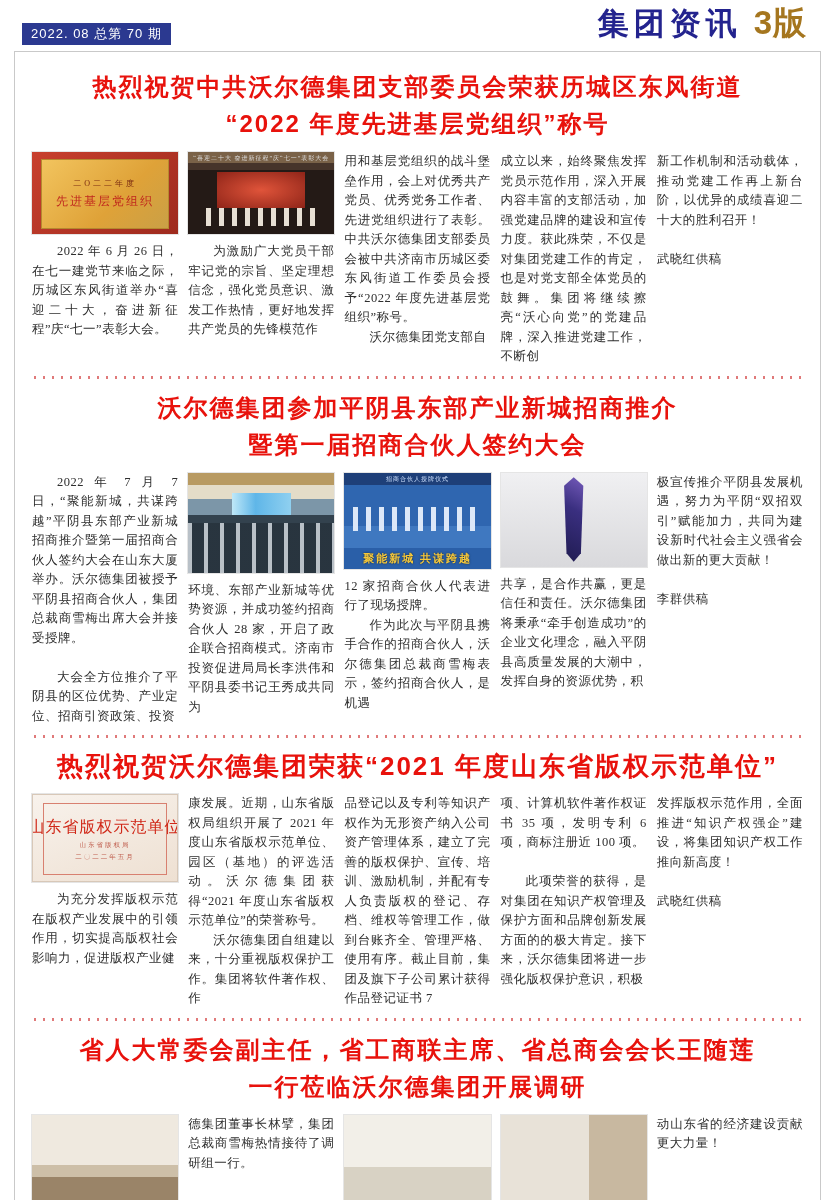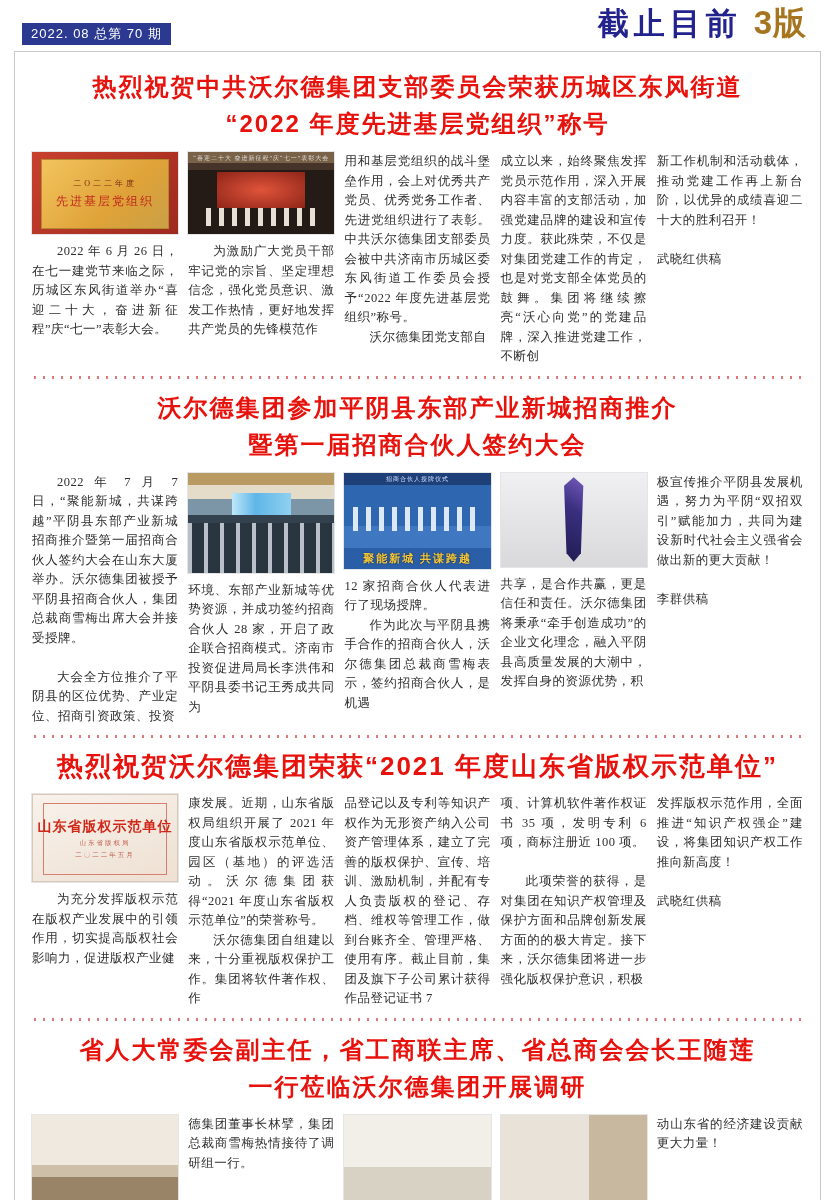--- a/index.html
+++ b/index.html
@@ -72,34 +72,34 @@
   .trophyphoto{height:94px;background:linear-gradient(180deg,#f0f0f2,#d9d9dc);}
   .trophyphoto .obelisk{position:absolute;left:50%;top:5%;width:30px;height:90%;
     transform:translateX(-50%);
     background:linear-gradient(210deg,#7a5fc0,#3a2f80 40%,#1e1a4e);
     clip-path:polygon(50% 0,82% 10%,74% 90%,50% 100%,26% 90%,18% 10%);}
   
   .cert3{height:88px;background:linear-gradient(160deg,#f8f2ec,#eee0d2);
     border:1px solid #d8c8b8;padding:8px 10px;}
   .cert3-inner{height:100%;border:1px solid #d88070;display:flex;flex-direction:column;
     align-items:center;justify-content:center;gap:3px;}
-  .cert3-title{color:#d02818;font-weight:bold;font-size:14px;letter-spacing:1px;white-space:nowrap;}
+  .cert3-title{color:#d02818;font-weight:normal;font-size:16px;letter-spacing:1px;white-space:nowrap;}
   .cert3-sub{color:#c06050;font-size:6.5px;letter-spacing:2px;}
   
   .lobby{height:86px;background:linear-gradient(180deg,#efe9df 0 58%,#cdbfa8 58% 72%,#9a8468 72% 100%);}
   .corridor{height:86px;background:linear-gradient(180deg,#f2efe8 0 60%,#d8d2c4 60% 100%);}
   .exhibit{height:86px;background:linear-gradient(90deg,#e8e2d8 0 60%,#c8b8a0 60% 100%);}
 </style>
 </head>
 <body>
 
 <header class="header">
   <span class="issue-badge">2022. 08 总第 70 期</span>
   <span class="mast">
-    <span class="masthead">截止目前</span>
+    <span class="masthead">集团资讯</span>
     <span class="pageno">3版</span>
   </span>
 </header>
 
 <main class="sheet">
 
   <section>
     <h2 class="headline">
       <span>热烈祝贺中共沃尔德集团支部委员会荣获历城区东风街道</span><br>
       <span>“2022 年度先进基层党组织”称号</span>

